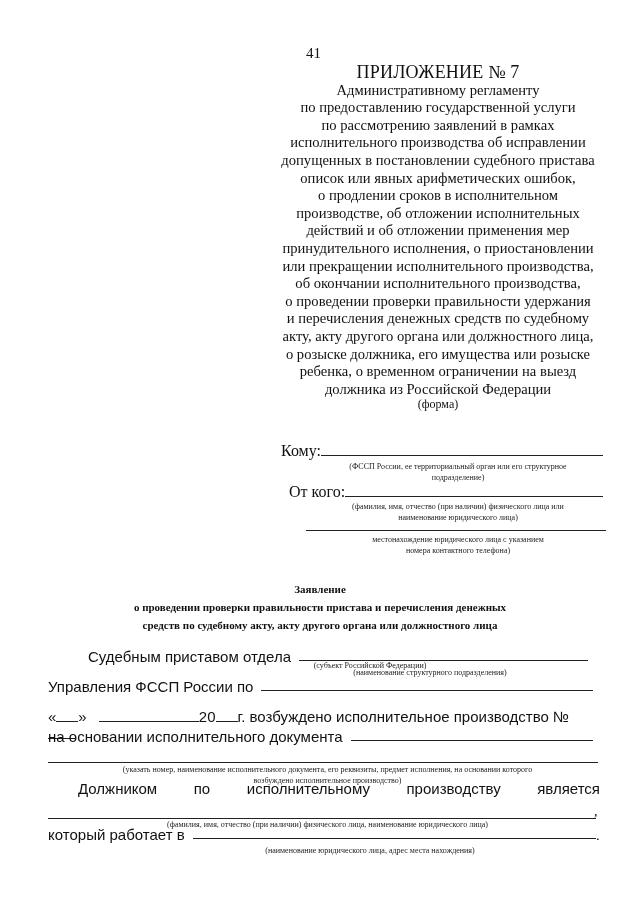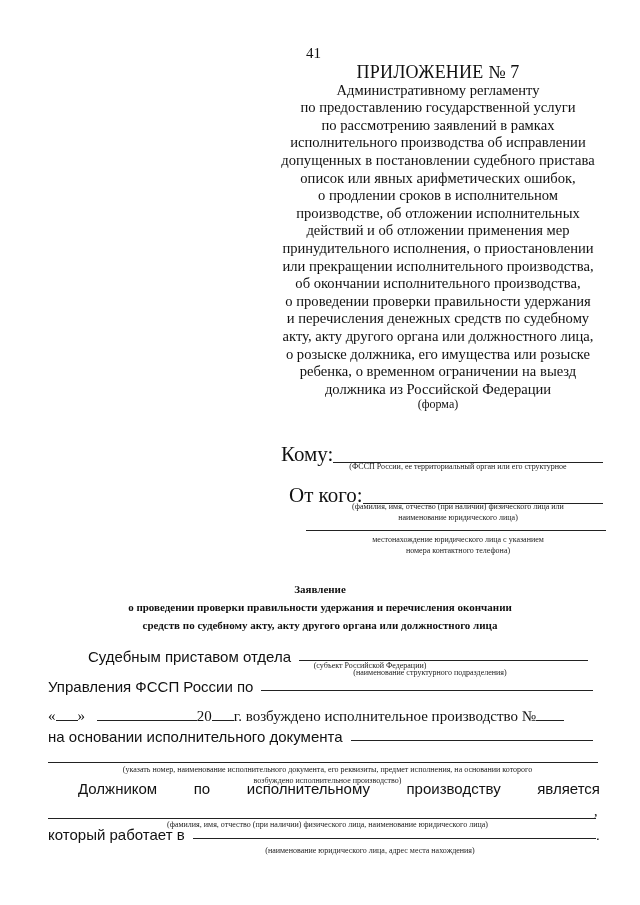--- a/index.html
+++ b/index.html
@@ -11,37 +11,37 @@
   .page-num { left: 306px; top: 45px; font-size: 15px; }
   .header-block {
     left: 268px; top: 64px; width: 340px; text-align: center;
     font-size: 14.6px; line-height: 17.6px;
   }
   .header-block .title { font-size: 18px; letter-spacing: 0.2px; }
   .header-block .forma { font-size: 12px; line-height: 12px; }
   .field-row { display: flex; align-items: flex-end; }
   .blank { border-bottom: 1px solid #222; flex: 1; height: 1px; margin-bottom: 4px; }
   .hint { font-size: 8px; text-align: center; line-height: 10.5px; color: #222; }
-  .lbl { font-size: 21px; white-space: nowrap; }
+  .lbl { font-size: 16px; white-space: nowrap; }
   .kolo { left: 281px; top: 442px; width: 322px; }
   .kolo-hint { left: 310px; top: 462px; width: 296px; }
   .otkogo { left: 289px; top: 483px; width: 314px; align-items: flex-end; }
   .otkogo-hint { left: 310px; top: 502px; width: 296px; }
   .addr-line { left: 306px; top: 530px; width: 300px; border-bottom: 1px solid #222; }
   .addr-hint { left: 310px; top: 535px; width: 296px; }
   .zayav {
     left: 30px; top: 580px; width: 580px; text-align: center;
     font-weight: bold; font-size: 11px; line-height: 18px;
   }
   .body-text { font-family: "Liberation Sans", sans-serif; font-size: 15px; color: #111; }
   .r1 { left: 88px; top: 648px; width: 500px; }
   .r1-hint { left: 280px; top: 668px; width: 300px; }
   .r2 { left: 48px; top: 678px; width: 545px; }
   .r2-hint { left: 250px; top: 661px; width: 240px; }
-  .r3 { left: 48px; top: 708px; width: 545px; font-family: Liberation Serif, serif; }
+  .r3 { left: 48px; top: 708px; width: 545px; }
   .r4 { left: 48px; top: 728px; width: 545px; }
   .r5-line { left: 48px; top: 762px; width: 550px; border-bottom: 1px solid #222; }
   .r5-hint { left: 60px; top: 765px; width: 535px; }
   .r6 { left: 48px; top: 780px; width: 552px; display: flex; justify-content: space-between; gap: 20px; }
   .r7-line { left: 48px; top: 818px; width: 548px; border-bottom: 1px solid #222; }
   .r7-comma { left: 594px; top: 804px; font-size: 14px; }
   .r7-hint { left: 60px; top: 820px; width: 535px; }
   .r8 { left: 48px; top: 826px; width: 552px; }
   .r8-hint { left: 200px; top: 846px; width: 340px; }
   .inline-blank { display: inline-block; border-bottom: 1px solid #222; height: 12px; vertical-align: baseline; }
@@ -73,40 +73,41 @@
   <div>должника из Российской Федерации</div>
   <div class="forma">(форма)</div>
 </div>
 
 <div class="abs field-row kolo">
   <span class="lbl">Кому:</span>
   <span class="blank"></span>
 </div>
 <div class="abs hint kolo-hint">
   <div>(ФССП России, ее территориальный орган или его структурное</div>
+  <div>подразделение)</div>
 </div>
 
 <div class="abs field-row otkogo">
   <span class="lbl">От кого:</span>
   <span class="blank"></span>
 </div>
 <div class="abs hint otkogo-hint">
   <div>(фамилия, имя, отчество (при наличии) физического лица или</div>
   <div>наименование юридического лица)</div>
 </div>
 
 <div class="abs addr-line"></div>
 <div class="abs hint addr-hint">
   <div>местонахождение юридического лица с указанием</div>
   <div>номера контактного телефона)</div>
 </div>
 
 <div class="abs zayav">
   <div>Заявление</div>
-  <div>о проведении проверки правильности удержания и перечисления окончании</div>
+  <div>о проведении проверки правильности пристава и перечисления денежных</div>
   <div>средств по судебному акту, акту другого органа или должностного лица</div>
 </div>
 
 <div class="abs field-row r1 body-text">
   <span>Судебным приставом отдела</span>
   <span class="blank" style="margin-left:8px"></span>
 </div>
 <div class="abs hint r1-hint">(наименование структурного подразделения)</div>
 
 <div class="abs field-row r2 body-text">

